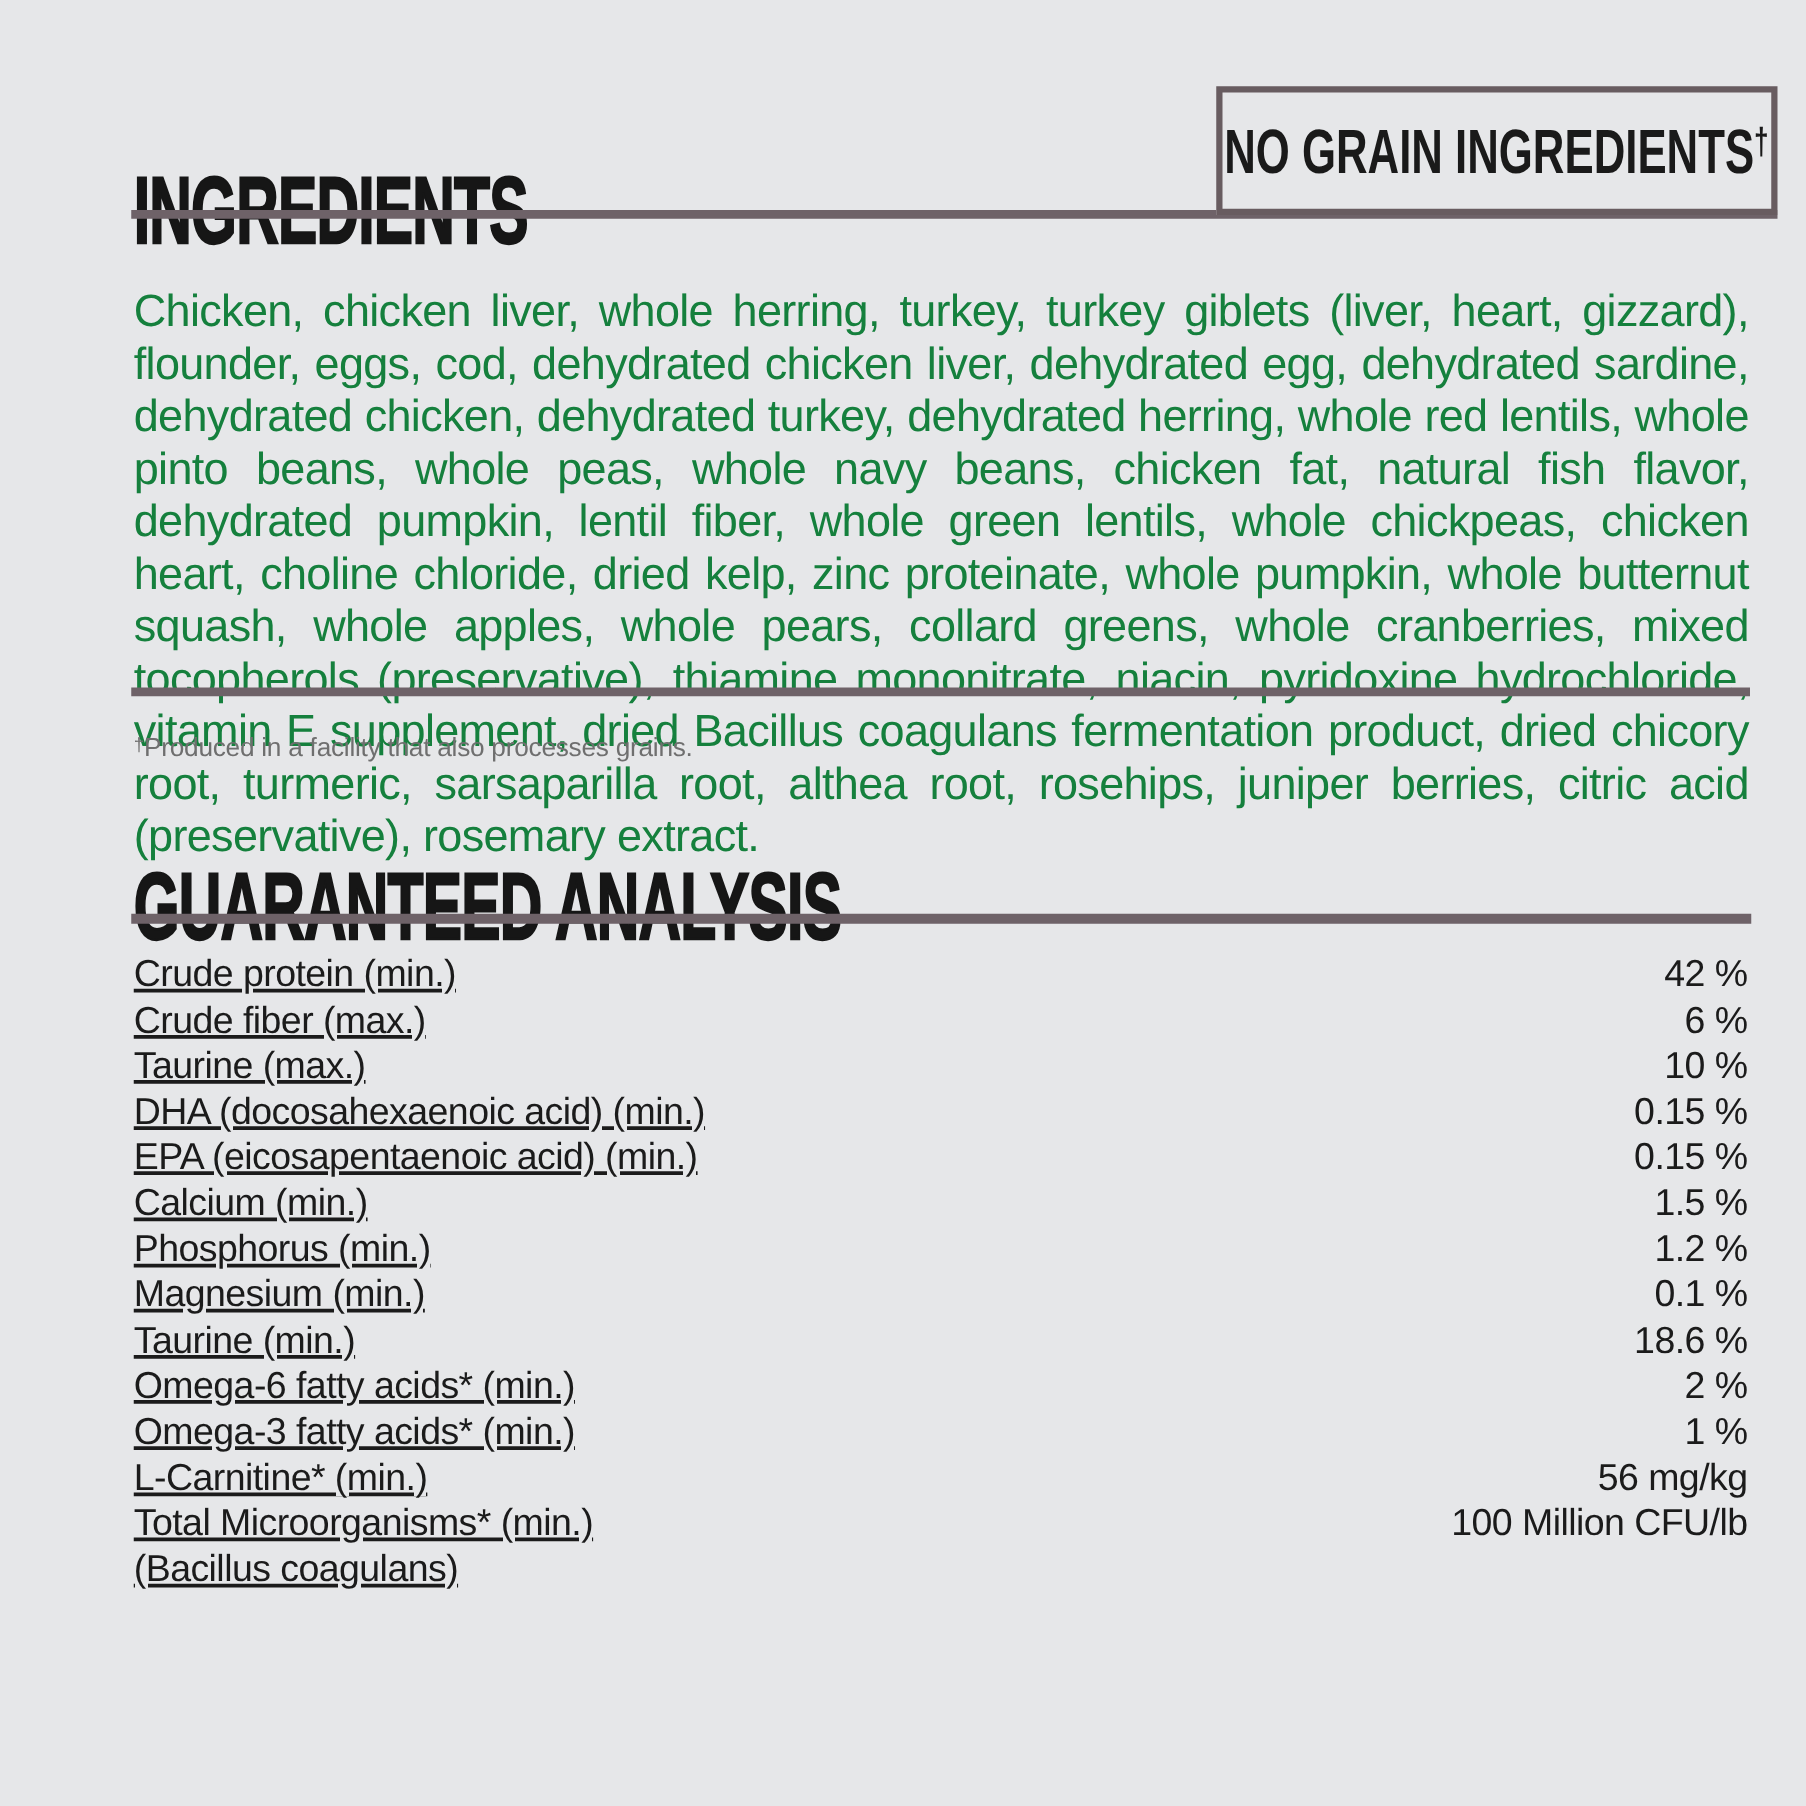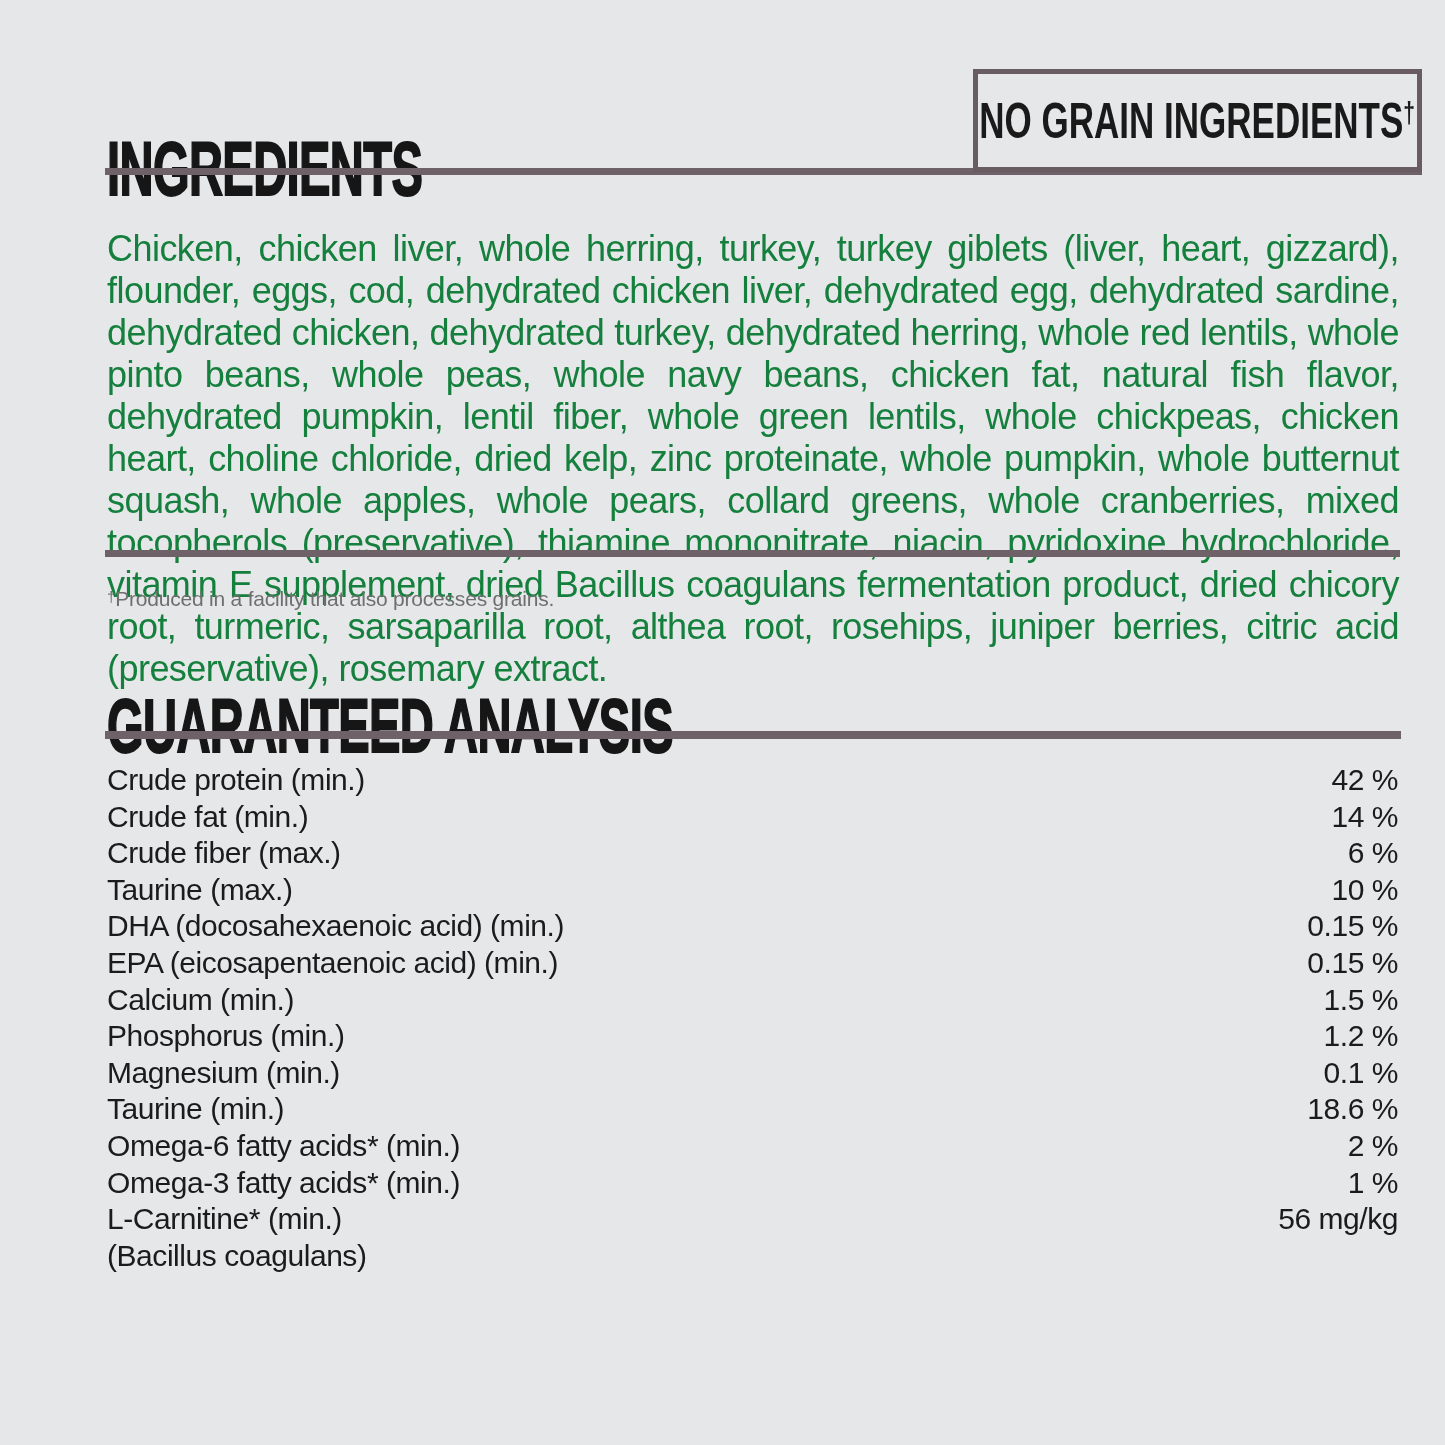--- a/index.html
+++ b/index.html
@@ -111,21 +111,21 @@
     color: #1b1b1b;
   }
   .analysis-table .row {
     display: flex;
     justify-content: space-between;
     align-items: baseline;
     height: 36.6px;
     line-height: 36.6px;
     white-space: nowrap;
   }
-  .analysis-table .row .label { text-align: left; }
+  .analysis-table .row .label { text-align: left; text-decoration: underline; }
   .analysis-table .row .value { text-align: right; }
 </style>
 </head>
 <body>
 
 <div class="canvas">
 
   <h1 id="ingredients-title" class="section-title">INGREDIENTS</h1>
 
   <div id="rule-ingredients-top" class="rule"></div>
@@ -143,24 +143,20 @@
   <h1 id="analysis-title" class="section-title">GUARANTEED ANALYSIS</h1>
 
   <div id="rule-analysis" class="rule"></div>
 
   <div class="analysis-table">
       <div class="row">
         <span class="label">Crude protein (min.)</span>
         <span class="value">42 %</span>
       </div>
       <div class="row">
-        <span class="label">Crude fat (min.)</span>
-        <span class="value">14 %</span>
-      </div>
-      <div class="row">
         <span class="label">Crude fiber (max.)</span>
         <span class="value">6 %</span>
       </div>
       <div class="row">
         <span class="label">Taurine (max.)</span>
         <span class="value">10 %</span>
       </div>
       <div class="row">
         <span class="label">DHA (docosahexaenoic acid) (min.)</span>
         <span class="value">0.15 %</span>
@@ -191,18 +187,22 @@
       </div>
       <div class="row">
         <span class="label">Omega-3 fatty acids* (min.)</span>
         <span class="value">1 %</span>
       </div>
       <div class="row">
         <span class="label">L-Carnitine* (min.)</span>
         <span class="value">56 mg/kg</span>
       </div>
       <div class="row">
+        <span class="label">Total Microorganisms* (min.)</span>
+        <span class="value">100 Million CFU/lb</span>
+      </div>
+      <div class="row">
         <span class="label">(Bacillus coagulans)</span>
         <span class="value"></span>
       </div>
     </div>
 
 </div>
 
 </body></html>

